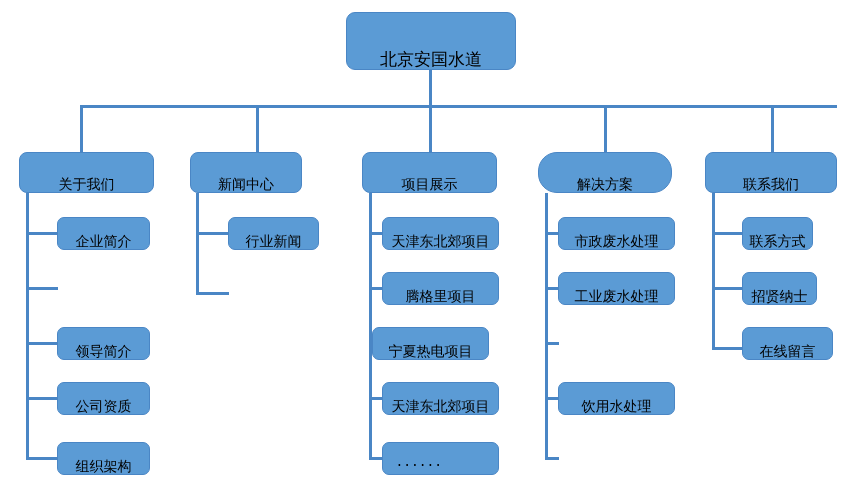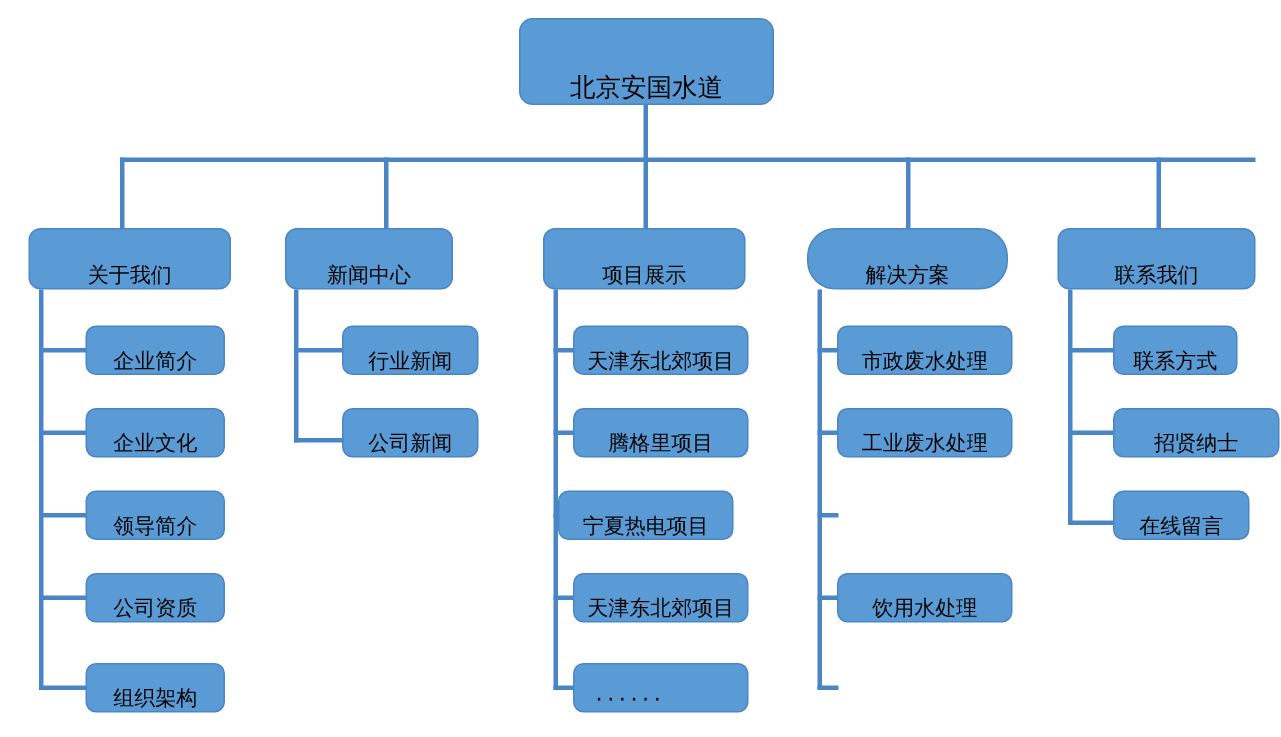--- a/index.html
+++ b/index.html
@@ -81,45 +81,39 @@
   <div class="conn conn-v" style="left:26px; top:193px; width:3px; height:267px;"></div>
   <div class="conn conn-h" style="left:26px; top:232px; width:32px; height:3px;"></div>
   <div class="conn conn-h" style="left:26px; top:287px; width:32px; height:3px;"></div>
   <div class="conn conn-h" style="left:26px; top:342px; width:32px; height:3px;"></div>
   <div class="conn conn-h" style="left:26px; top:397px; width:32px; height:3px;"></div>
   <div class="conn conn-h" style="left:26px; top:457px; width:32px; height:3px;"></div>
 
   <div class="node node-l3" style="left:57px; top:217px; width:93px; height:33px;">
     <span>企业简介</span>
   </div>
-  <div class="node node-l3" style="left:57px; top:272px; width:93px; height:33px;">
-    <span>企业文化</span>
-  </div>
   <div class="node node-l3" style="left:57px; top:327px; width:93px; height:33px;">
     <span>领导简介</span>
   </div>
   <div class="node node-l3" style="left:57px; top:382px; width:93px; height:33px;">
     <span>公司资质</span>
   </div>
   <div class="node node-l3" style="left:57px; top:442px; width:93px; height:33px;">
     <span>组织架构</span>
   </div>
 
   <div class="node node-l2" style="left:190px; top:152px; width:112px; height:41px;">
     <span>新闻中心</span>
   </div>
   <div class="conn conn-v" style="left:196px; top:193px; width:3px; height:102px;"></div>
   <div class="conn conn-h" style="left:196px; top:232px; width:33px; height:3px;"></div>
   <div class="conn conn-h" style="left:196px; top:292px; width:33px; height:3px;"></div>
 
   <div class="node node-l3" style="left:228px; top:217px; width:91px; height:33px;">
     <span>行业新闻</span>
-  </div>
-  <div class="node node-l3" style="left:228px; top:272px; width:91px; height:33px;">
-    <span>公司新闻</span>
   </div>
 
   <div class="node node-l2" style="left:362px; top:152px; width:135px; height:41px;">
     <span>项目展示</span>
   </div>
   <div class="conn conn-v" style="left:369px; top:193px; width:3px; height:267px;"></div>
   <div class="conn conn-h" style="left:369px; top:232px; width:14px; height:3px;"></div>
   <div class="conn conn-h" style="left:369px; top:287px; width:14px; height:3px;"></div>
   <div class="conn conn-h" style="left:369px; top:342px; width:14px; height:3px;"></div>
   <div class="conn conn-h" style="left:369px; top:397px; width:14px; height:3px;"></div>
@@ -162,23 +156,23 @@
   </div>
 
   <div class="node node-l2" style="left:705px; top:152px; width:132px; height:41px;">
     <span>联系我们</span>
   </div>
   <div class="conn conn-v" style="left:712px; top:193px; width:3px; height:157px;"></div>
   <div class="conn conn-h" style="left:712px; top:232px; width:31px; height:3px;"></div>
   <div class="conn conn-h" style="left:712px; top:287px; width:31px; height:3px;"></div>
   <div class="conn conn-h" style="left:712px; top:347px; width:31px; height:3px;"></div>
 
-  <div class="node node-l3" style="left:742px; top:217px; width:83px; height:33px;">
+  <div class="node node-l3" style="left:742px; top:217px; width:71px; height:33px;">
     <span>联系方式</span>
   </div>
-  <div class="node node-l3" style="left:742px; top:272px; width:111px; height:33px;">
+  <div class="node node-l3" style="left:742px; top:272px; width:75px; height:33px;">
     <span>招贤纳士</span>
   </div>
   <div class="node node-l3" style="left:742px; top:327px; width:91px; height:33px;">
     <span>在线留言</span>
   </div>
 
 </div>
 
 </body></html>

